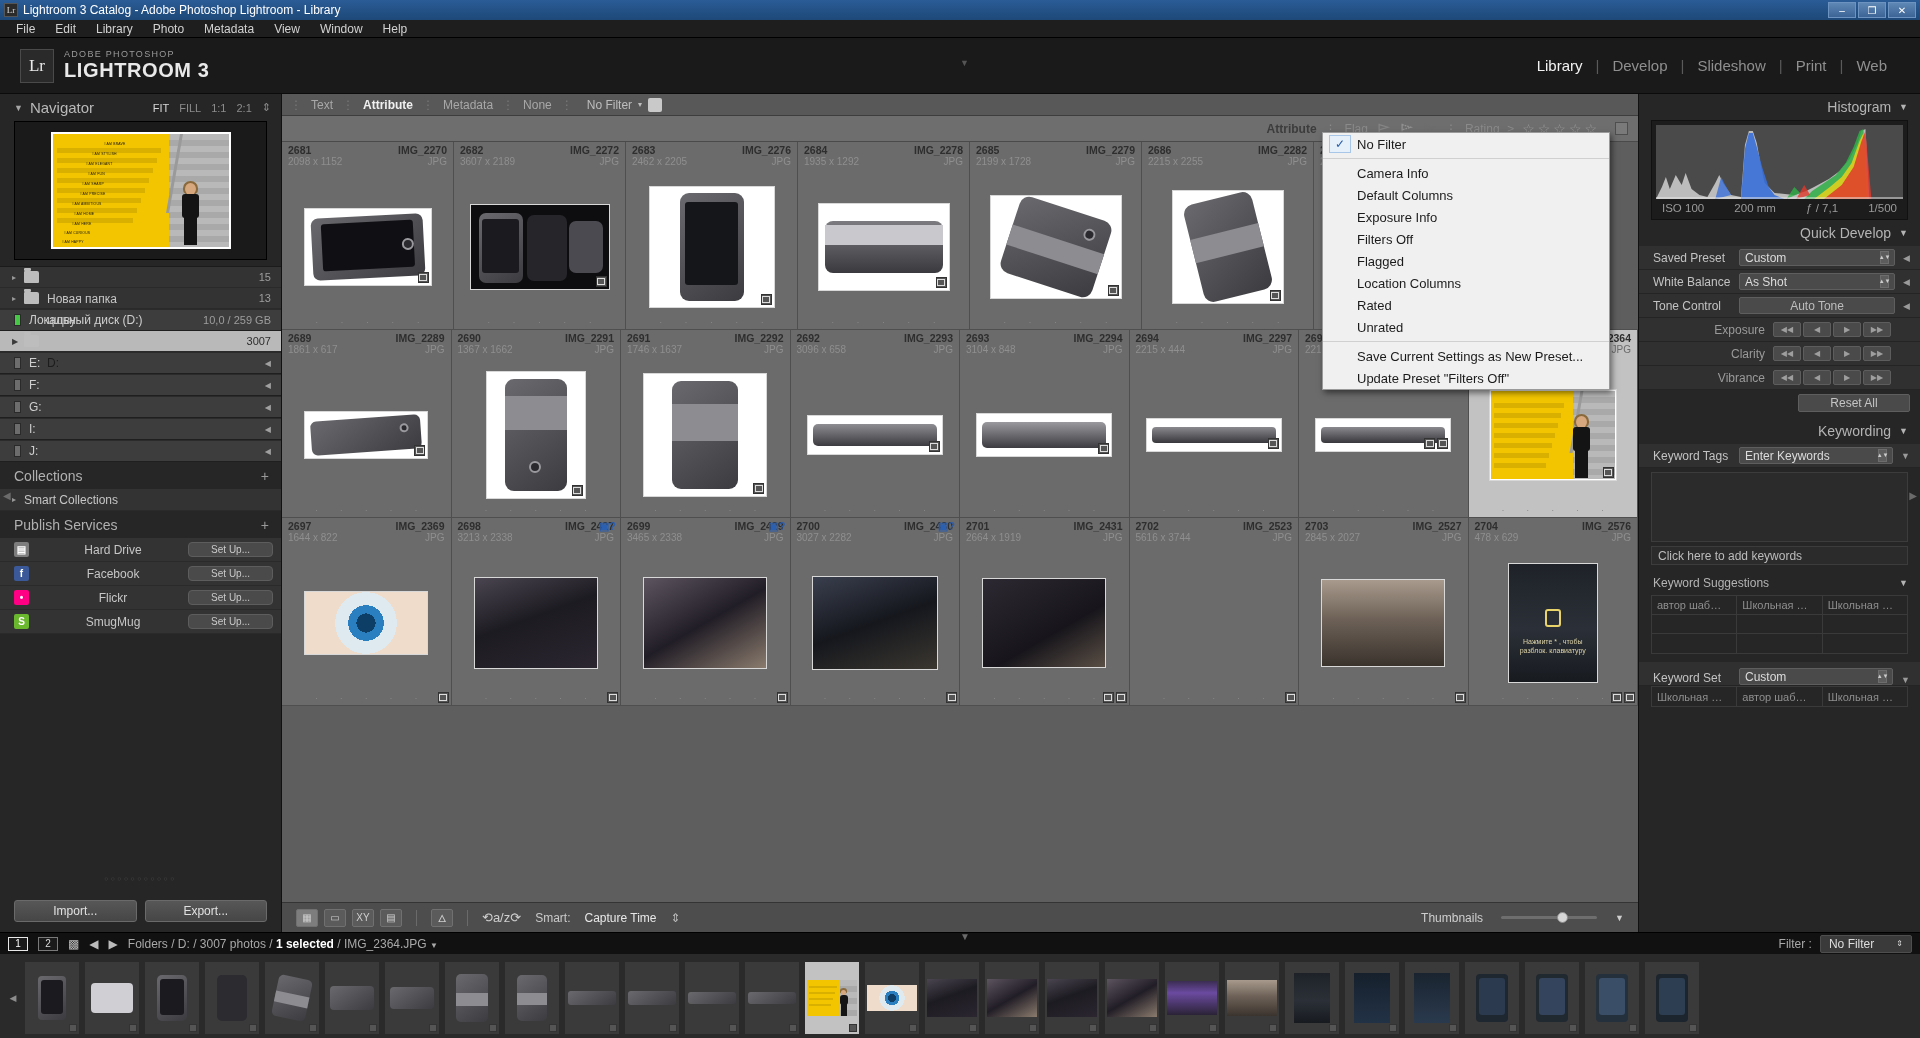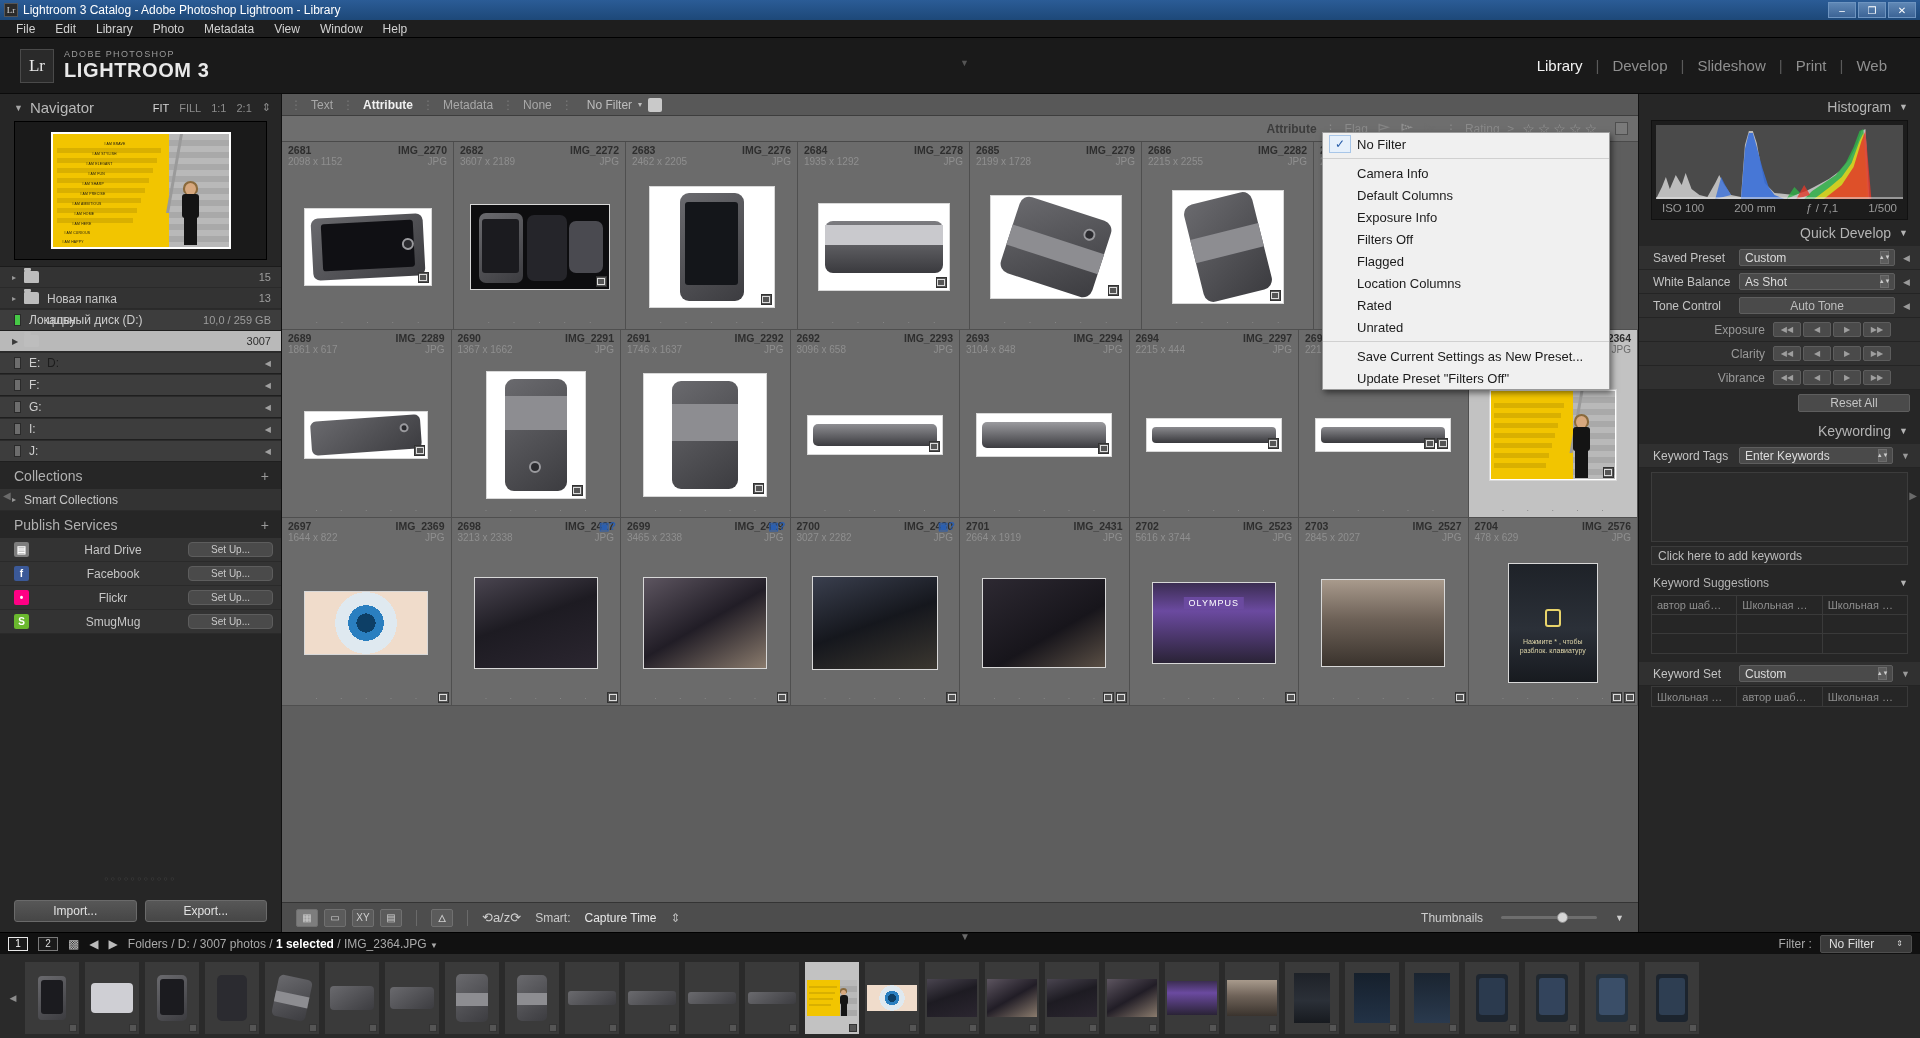--- a/index.html
+++ b/index.html
@@ -1053,23 +1053,20 @@
               <div class="m1">
                   <span>2702</span>
                   <span>IMG_2523</span>
                 </div>
               <div class="m2">
                   <span>5616 x 3744</span>
                   <span>JPG</span>
                 </div>
             </div>
             <div class="thumbwrap">
-              <div class="thumb ph-oly" style="width:124px;height:82px;position:relative;">
-                <div style="position:absolute;left:50%;top:18%;transform:translateX(-50%);color:#fff;font-size:9px;letter-spacing:1px;background:#6b4aa0;padding:1px 5px;">OLYMPUS</div>
-              </div>
               <div class="badge"></div>
             </div>
             <div class="dots">
                 <span>·</span>
                 <span>·</span>
                 <span>·</span>
                 <span>·</span>
                 <span>·</span>
               </div>
           </div>
@@ -1263,21 +1260,21 @@
           <div class="kcell"></div>
           <div class="kcell"></div>
         </div>
         <div class="kc">
           <div class="kcell">Школьная …</div>
           <div class="kcell"></div>
           <div class="kcell"></div>
         </div>
       </div>
 
-      <div class="qd-row" style="margin-top:8px;">
+      <div class="qd-row" style="margin-top:8px;align-items:flex-end;">
         <span class="lab">Keyword Set</span>
         <span class="qd-sel">
           <span>Custom</span>
           <span class="spin">▲▼</span>
         </span>
         <span class="tri-l">▼</span>
       </div>
       <div class="kw-grid">
         <div class="kc">
             <div class="kcell">Школьная …</div>

